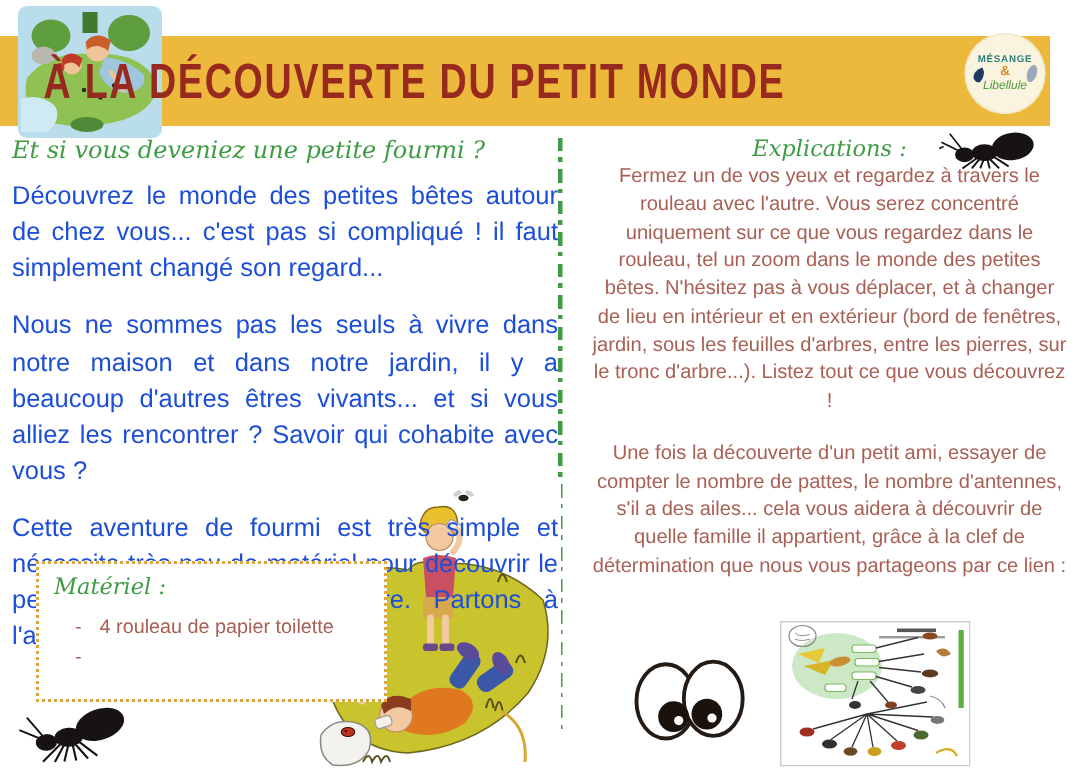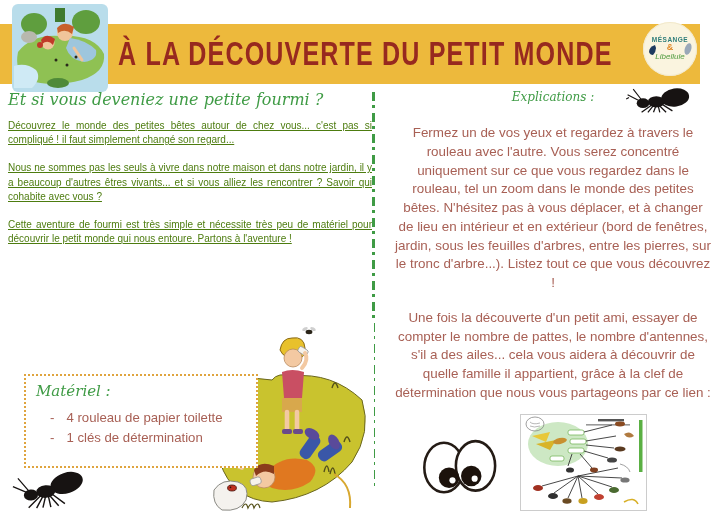--- a/index.html
+++ b/index.html
@@ -3,55 +3,55 @@
 <meta charset="utf-8">
 <style>
   html,body{margin:0;padding:0;background:#ffffff;}
   .page{position:relative;width:724px;height:513px;background:#ffffff;overflow:hidden;
         font-family:"Liberation Sans",sans-serif;}
 
   
   .band{position:absolute;left:0;top:24px;width:700px;height:60px;background:#edb93c;z-index:1;}
   .hero{position:absolute;left:12px;top:4px;width:96px;height:88px;z-index:2;}
   .title-wrap{position:absolute;left:128px;top:24px;width:474px;height:60px;z-index:2;
-        display:flex;align-items:center;justify-content:center;}
+        display:flex;align-items:center;justify-content:flex-end;}
   .title{display:inline-block;transform:scaleX(0.76);transform-origin:center;
         font-family:"Liberation Sans",sans-serif;font-weight:700;font-size:33px;
         letter-spacing:1.5px;color:#97291f;white-space:nowrap;}
   .logo{position:absolute;left:643px;top:22px;width:54px;height:54px;border-radius:50%;
         background:#faf4df;z-index:2;display:flex;flex-direction:column;align-items:center;
         justify-content:center;line-height:1.05;box-shadow:0 0 0 1px #f2e9cc inset;}
   .logo .l-top{font-size:6.5px;font-weight:700;color:#2e7d7a;letter-spacing:.5px;}
   .logo .l-amp{font-size:9px;font-weight:700;color:#e08a28;}
   .logo .l-bot{font-family:Liberation Sans, sans-serif;font-style:italic;font-size:8px;color:#4f9b3f;}
   .logo svg{position:absolute;}
 
   
   .left-col{position:absolute;left:8px;top:90px;width:364px;z-index:3;}
   .script-head{font-family:"DejaVu Serif",serif;font-style:italic;font-weight:400;
         font-size:16px;color:#3f9b45;margin:0 0 10px 0;}
-  .left-col p{margin:0 0 14px 0;font-size:10px;line-height:1.42;color:#4d7c0f;
-        text-align:justify;text-decoration:underline;}
+  .left-col p{margin:0 0 14px 0;font-size:17px;line-height:1.42;color:#1d4ed8;
+        text-align:justify;}
   .divider{position:absolute;left:372px;top:92px;width:3px;height:398px;z-index:0;
         background:repeating-linear-gradient(180deg,#3f9b45 0 9px,transparent 9px 13px,
         #3f9b45 13px 16px,transparent 16px 21px);}
 
   .materiel-box{position:absolute;left:24px;top:374px;width:210px;min-height:74px;
         border:2px dotted #dfa43e;background:#ffffff;padding:6px 10px 10px 10px;z-index:3;}
   .materiel-box .script-head{font-size:15px;margin-bottom:8px;}
   .mat-row{display:flex;gap:12px;font-size:13.2px;color:#a86055;line-height:1.5;
         padding-left:14px;}
   .mat-dash{flex:none;}
 
   .ant-bl{position:absolute;left:8px;top:470px;width:80px;height:38px;z-index:3;
         transform:rotate(-4deg);}
   .ant-tr{position:absolute;left:620px;top:85px;width:74px;height:28px;z-index:3;}
 
   .right-col{position:absolute;left:394px;top:90px;width:318px;text-align:center;z-index:3;}
-  .right-col .script-head{text-align:center;font-size:12px;margin-bottom:20px;}
+  .right-col .script-head{text-align:center;font-size:15px;margin-bottom:0;}
   .right-col p{margin:0 0 16px 0;font-size:13.4px;line-height:1.4;color:#a86055;text-align:center;}
   .pin-link{font-size:12.6px;color:#e8423a;text-decoration:underline;word-break:break-all;}
 
   .grass-scene{position:absolute;left:212px;top:322px;width:162px;height:191px;z-index:2;}
   .eyes{position:absolute;left:418px;top:436px;width:86px;height:64px;z-index:3;}
   .detkey{position:absolute;left:520px;top:414px;width:127px;height:97px;z-index:3;}
 </style>
 </head>
 <body>
 
@@ -108,21 +108,20 @@
   </div>
 
   <div class="materiel-box">
     <div class="script-head">Matériel :</div>
     <div class="mat-row">
       <span class="mat-dash">-</span>
       <span>4 rouleau de papier toilette</span>
     </div>
     <div class="mat-row">
       <span class="mat-dash">-</span>
-      <span>1 clés de détermination</span>
     </div>
   </div>
 
   <div class="ant-bl">
     <svg width="80" height="38" viewBox="0 0 100 48">
       <ellipse cx="74" cy="18" rx="21" ry="13" fill="#171312" transform="rotate(-14 74 18)"></ellipse>
       <ellipse cx="47" cy="27" rx="12" ry="8" fill="#171312"></ellipse>
       <ellipse cx="28" cy="30" rx="9" ry="7" fill="#171312"></ellipse>
       <path d="M22,26 L6,18 M25,24 L13,8" stroke="#171312" stroke-width="1.6" fill="none"></path>
       <path d="M40,32 L24,46 M46,34 L42,47 M52,33 L62,46 M44,31 L34,47 M50,34 L52,47 M55,31 L70,44" stroke="#171312" stroke-width="1.8" fill="none"></path>

